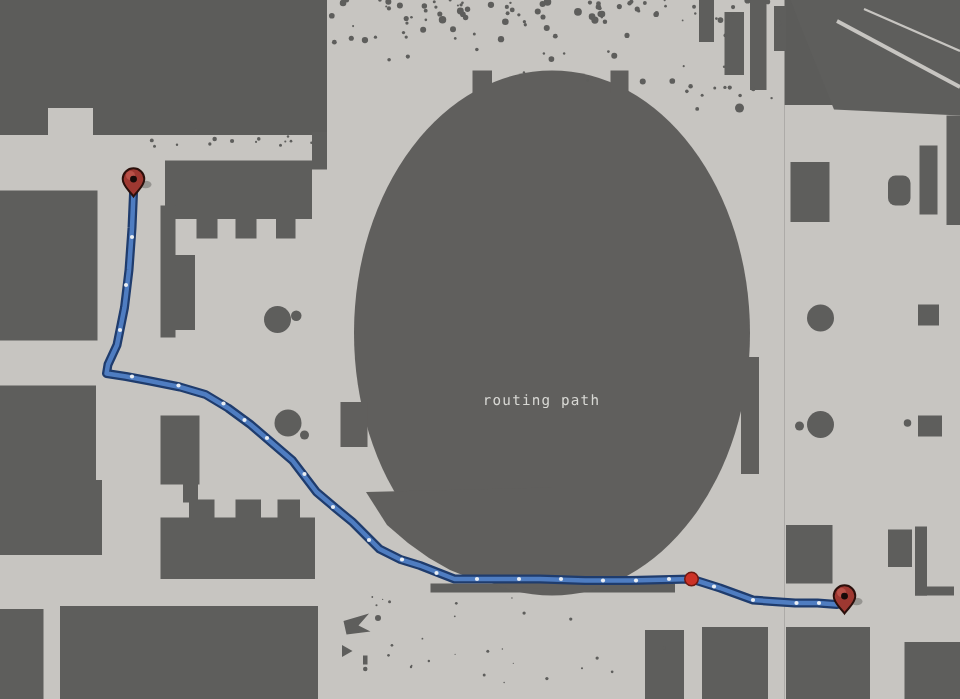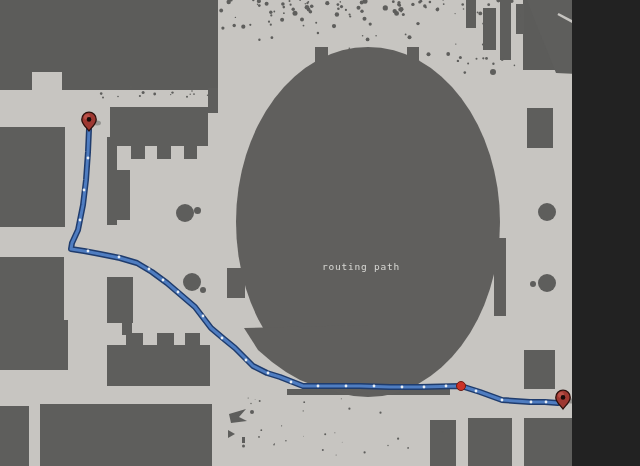--- a/index.html
+++ b/index.html
@@ -1,16 +1,16 @@
 <!DOCTYPE html>
 <html><head>
 <meta charset="utf-8">
 <style>
   html,body{margin:0;padding:0;background:#222;}
-  .screen{width:572px;height:466px;position:relative;overflow:hidden;background:var(--bg,#5c5c5a);
+  .screen{width:640px;height:466px;position:relative;overflow:hidden;background:var(--bg,#5c5c5a);
           font-family:"DejaVu Sans Mono", monospace;}
   svg{display:block;}
   .fs{fill:var(--free,#c7c5c1);}
   .obs{fill:var(--obstacle,#5e5e5c);}
   .oval{fill:var(--oval,#605f5d);}
   .fs-line{stroke:var(--free,#c7c5c1);fill:none;}
   #route-label{font-family:"DejaVu Sans Mono", monospace;font-size:9.5px;letter-spacing:0.8px;}
 </style>
 </head>
 <body>

